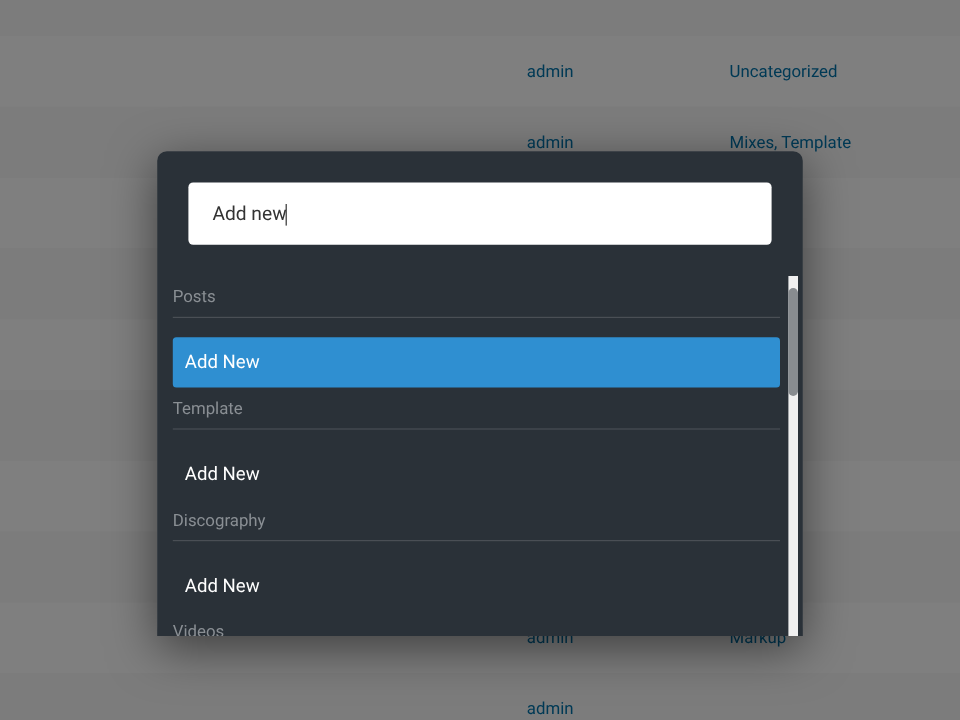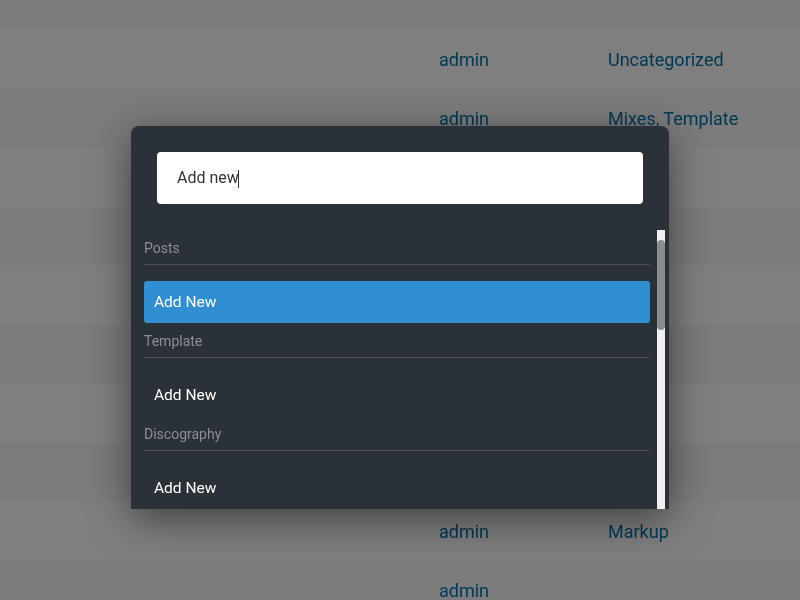--- a/index.html
+++ b/index.html
@@ -13,21 +13,21 @@
   }
   
   .bg-table {
     position: absolute;
     top: 0; left: 0; right: 0;
   }
   .bg-row {
     height: 59px;
     display: flex;
     align-items: center;
-    font-size: 18px;
+    font-size: 14px;
   }
   .bg-row.even { background: #f9f9f9; }
   .bg-row.odd  { background: #ffffff; }
   .col-author {
     position: absolute;
     left: 439px;
     color: #0073aa;
   }
   .col-cats {
     position: absolute;
@@ -164,15 +164,16 @@
   <div class="palette-body">
     <div class="scroll-track"></div>
     <div class="scroll-thumb"></div>
     <div class="results" id="results">
         <div class="group-header">Posts</div>
         <div class="result-item selected">Add New</div>
         <div class="group-header">Template</div>
         <div class="result-item">Add New</div>
         <div class="group-header">Discography</div>
         <div class="result-item">Add New</div>
+        <div class="group-header">Videos</div>
       </div>
   </div>
 </div>
 
 </body></html>

